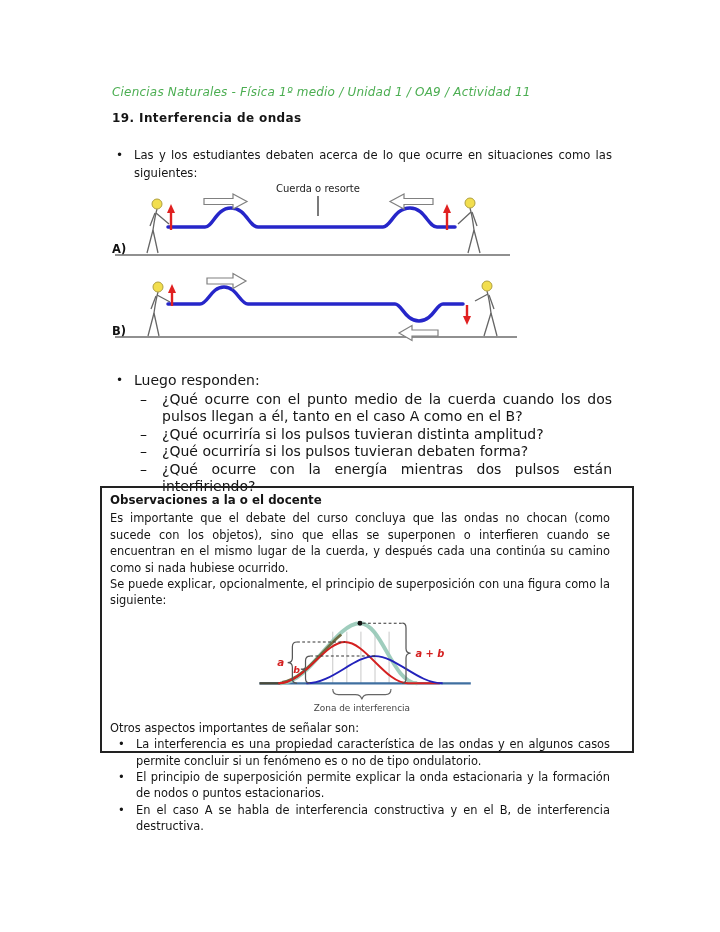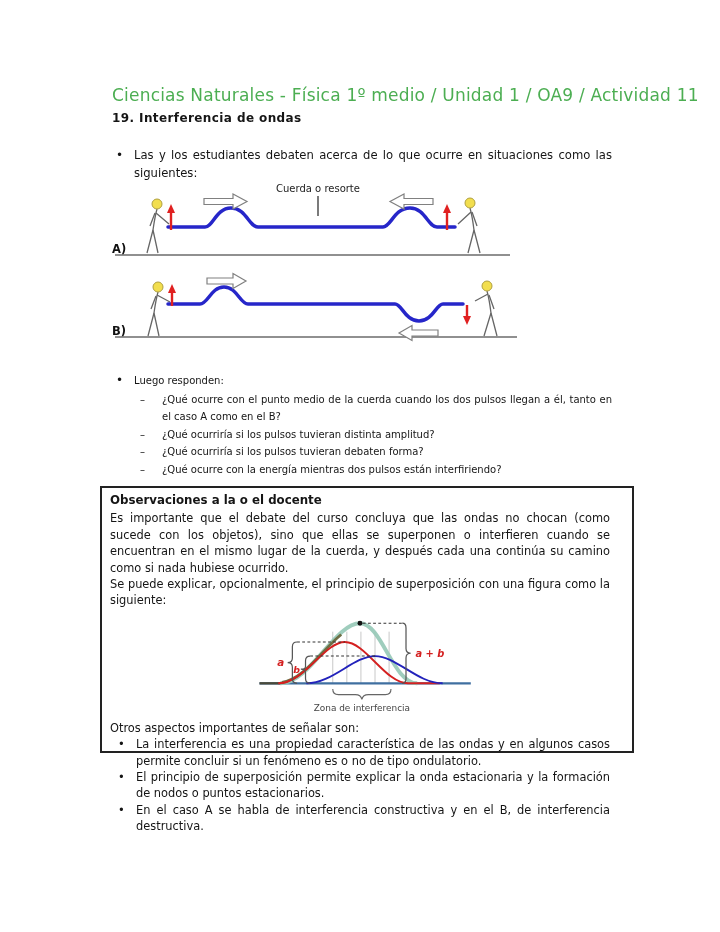--- a/index.html
+++ b/index.html
@@ -1,26 +1,26 @@
 <!DOCTYPE html>
 <html><head>
 <meta charset="utf-8">
 <style>
   html,body{margin:0;padding:0;background:#fff;}
   .page{
     position:relative;width:720px;height:932px;background:#ffffff;
     font-family:"DejaVu Sans","Liberation Sans",sans-serif;color:#151515;overflow:hidden;
   }
   .abs{position:absolute;}
-  .header-line{left:112px;top:85px;font-size:17px;color:#4cae52;letter-spacing:.2px;white-space:nowrap;}
+  .header-line{left:112px;top:85px;font-size:12px;color:#4cae52;letter-spacing:.2px;white-space:nowrap;font-style:italic;}
   .activity-title{left:112px;top:111px;font-size:12px;font-weight:bold;letter-spacing:.4px;}
   .intro-block{left:112px;top:146px;width:500px;font-size:11.6px;line-height:18px;text-align:justify;}
   .bullet-row{position:relative;padding-left:22px;}
   .bullet-row::before{content:"•";position:absolute;left:4px;top:0;font-size:12px;}
-  .questions-block{left:112px;top:372px;width:500px;font-size:10px;line-height:17.5px;}
+  .questions-block{left:112px;top:372px;width:500px;font-size:14px;line-height:17.5px;}
   .dash-list{margin:1px 0 0 0;padding:0;list-style:none;}
   .dash-list li{position:relative;padding-left:50px;text-align:justify;}
   .dash-list li::before{content:"–";position:absolute;left:28px;top:0;}
   .teacher-box{
     left:100px;top:486px;width:534px;height:267px;box-sizing:border-box;
     border:2px solid #222;padding:4px 22px 4px 8px;
     font-size:11.4px;line-height:16.4px;
   }
   .teacher-box .box-title{font-weight:bold;font-size:11.8px;margin:0 0 2px 0;}
   .teacher-box p{margin:0;text-align:justify;}

